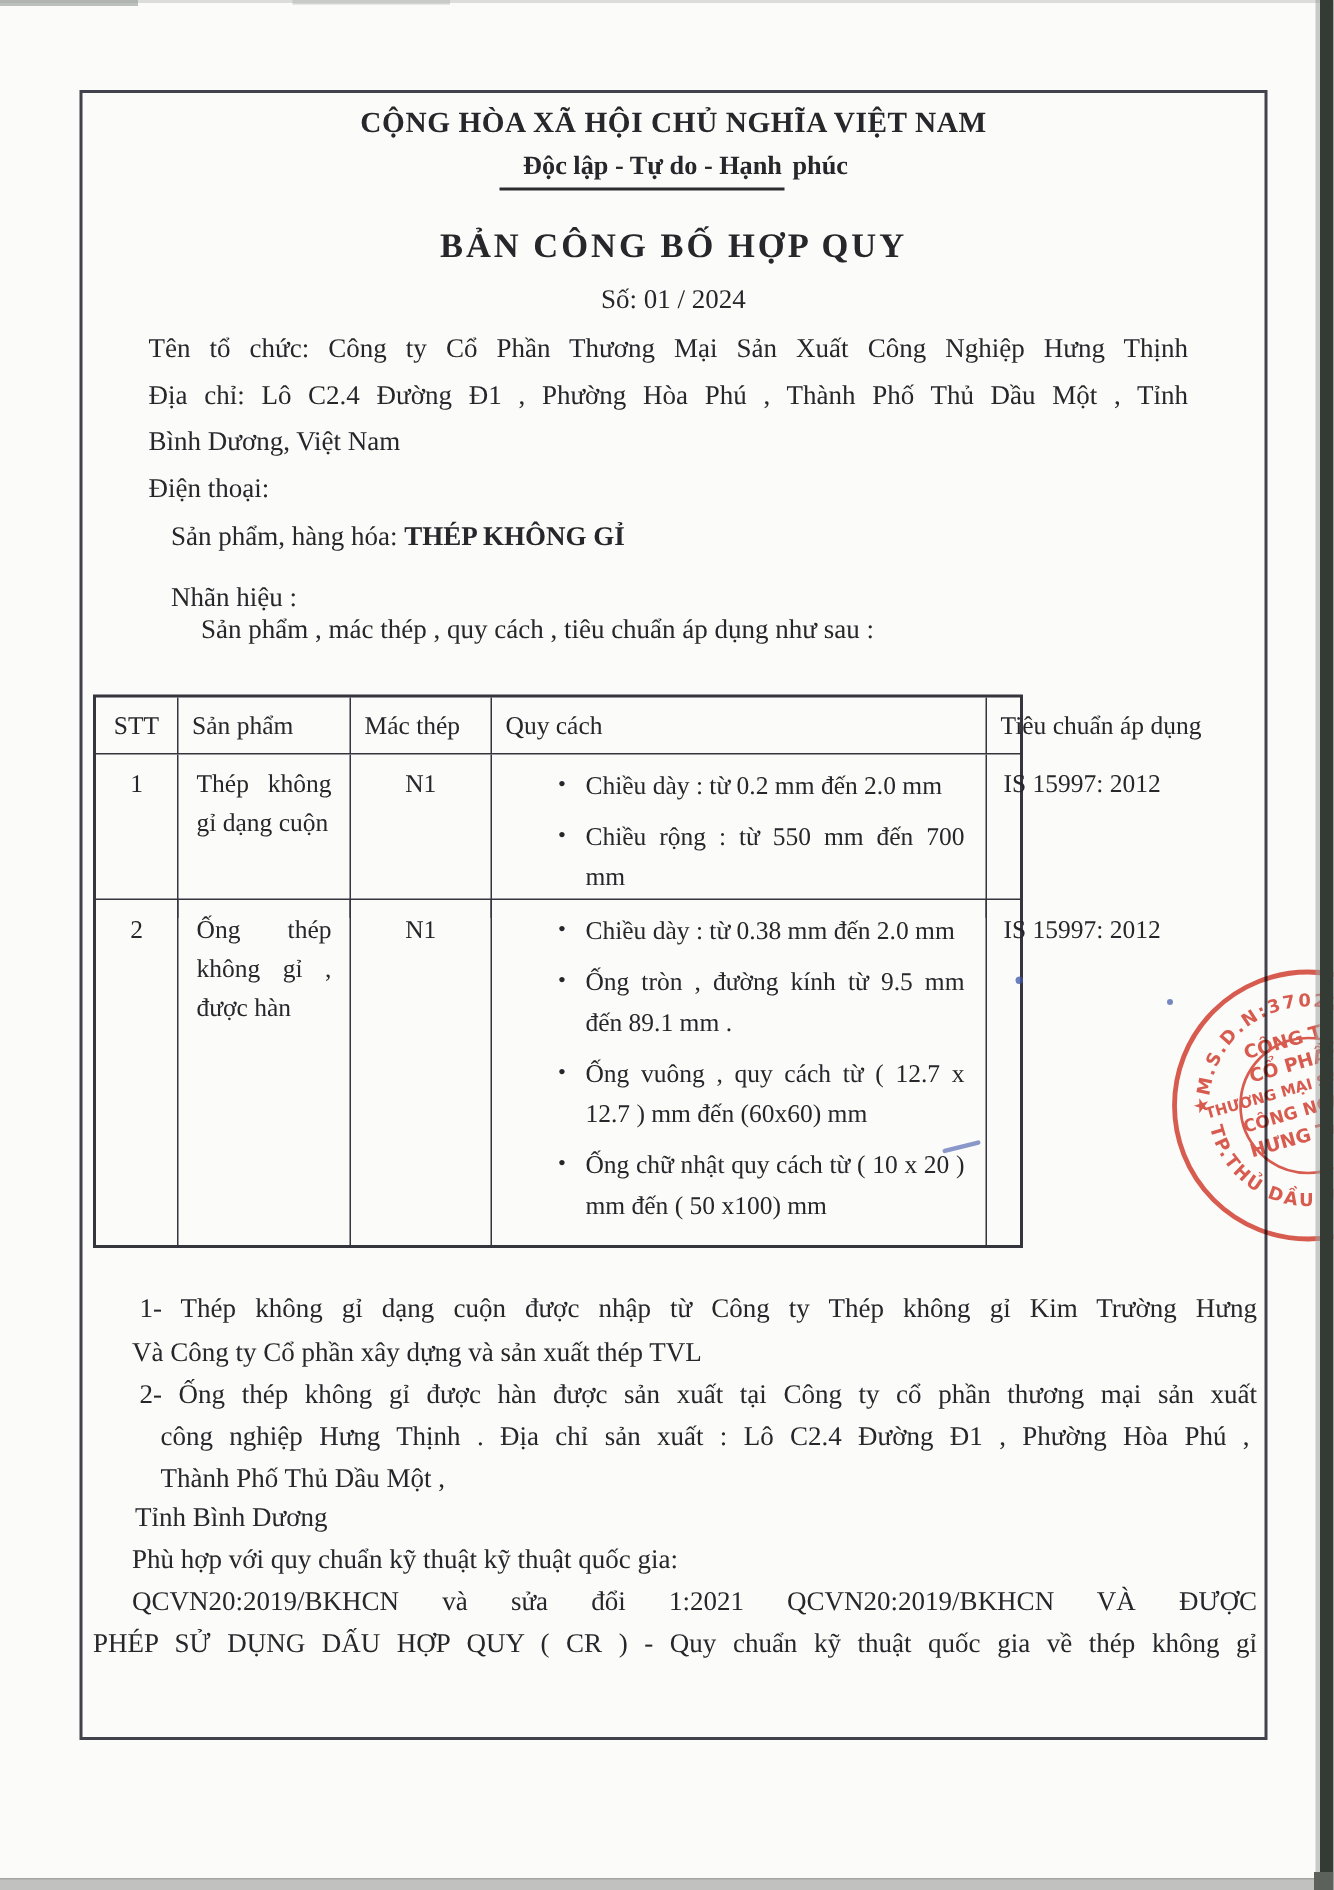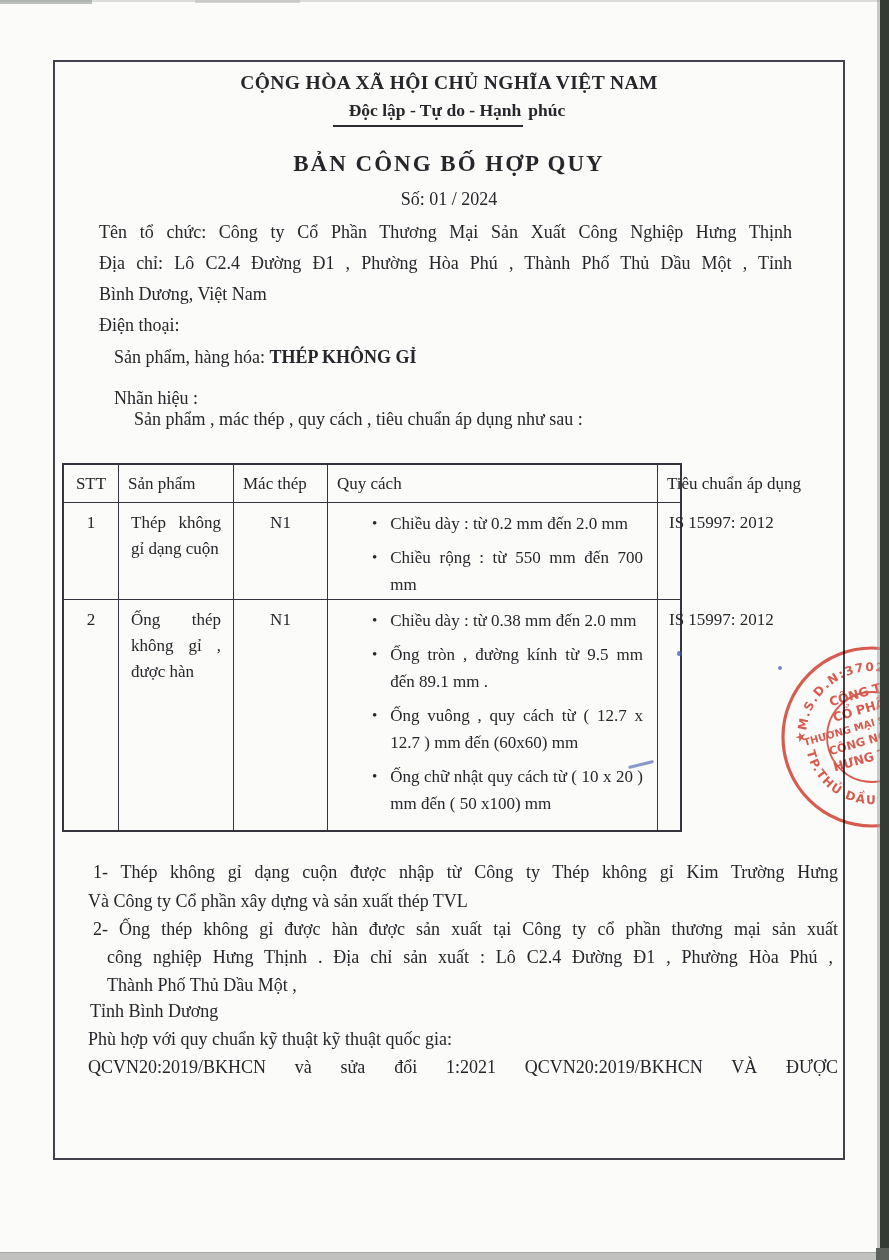--- a/index.html
+++ b/index.html
@@ -149,20 +149,21 @@
   </div>
 
   <div class="note jl" style="left:93px;top:858px;width:745px;">1- Thép không gỉ dạng cuộn được nhập từ Công ty Thép không gỉ Kim Trường Hưng</div>
   <div class="note" style="left:88px;top:887px;">Và Công ty Cổ phần xây dựng và sản xuất thép TVL</div>
   <div class="note jl" style="left:93px;top:915px;width:745px;">2- Ống thép không gỉ được hàn được sản xuất tại Công ty cổ phần thương mại sản xuất</div>
   <div class="note jl" style="left:107px;top:943px;width:726px;">công nghiệp Hưng Thịnh . Địa chỉ sản xuất : Lô C2.4 Đường Đ1 , Phường Hòa Phú ,</div>
   <div class="note" style="left:107px;top:971px;text-align:center;">Thành Phố Thủ Dầu Một ,</div>
   <div class="note" style="left:90px;top:997px;">Tỉnh Bình Dương</div>
   <div class="note" style="left:88px;top:1025px;">Phù hợp với quy chuẩn kỹ thuật kỹ thuật quốc gia:</div>
   <div class="note jl" style="left:88px;top:1053px;width:750px;">QCVN20:2019/BKHCN và sửa đổi 1:2021 QCVN20:2019/BKHCN VÀ ĐƯỢC</div>
+  <div class="note jl" style="left:62px;top:1081px;width:776px;">PHÉP SỬ DỤNG DẤU HỢP QUY ( CR ) -  Quy chuẩn kỹ thuật quốc gia về thép không gỉ</div>
 
   <div class="ink-dot" style="left:677px;top:651px;width:5px;height:5px;background:#3d55a8;opacity:.75;"></div>
   <div class="ink-dot" style="left:778px;top:666px;width:4px;height:4px;background:#3d55a8;opacity:.7;"></div>
   <div style="position:absolute;left:628px;top:763px;width:26px;height:3px;background:#3d55a8;opacity:.6;transform:rotate(-14deg);z-index:4;border-radius:2px;"></div>
 
   <svg class="stamp" width="250" height="260" viewBox="760 608 250 260">
     <circle cx="872" cy="737" r="89" fill="none" stroke="#d84f42" stroke-width="3.2"></circle>
     <circle cx="872" cy="737" r="45" fill="none" stroke="#d84f42" stroke-width="1.8"></circle>
     <defs>
       <path id="arcTop" d="M 806,737 A 66,66 0 0 1 938,737"></path>

